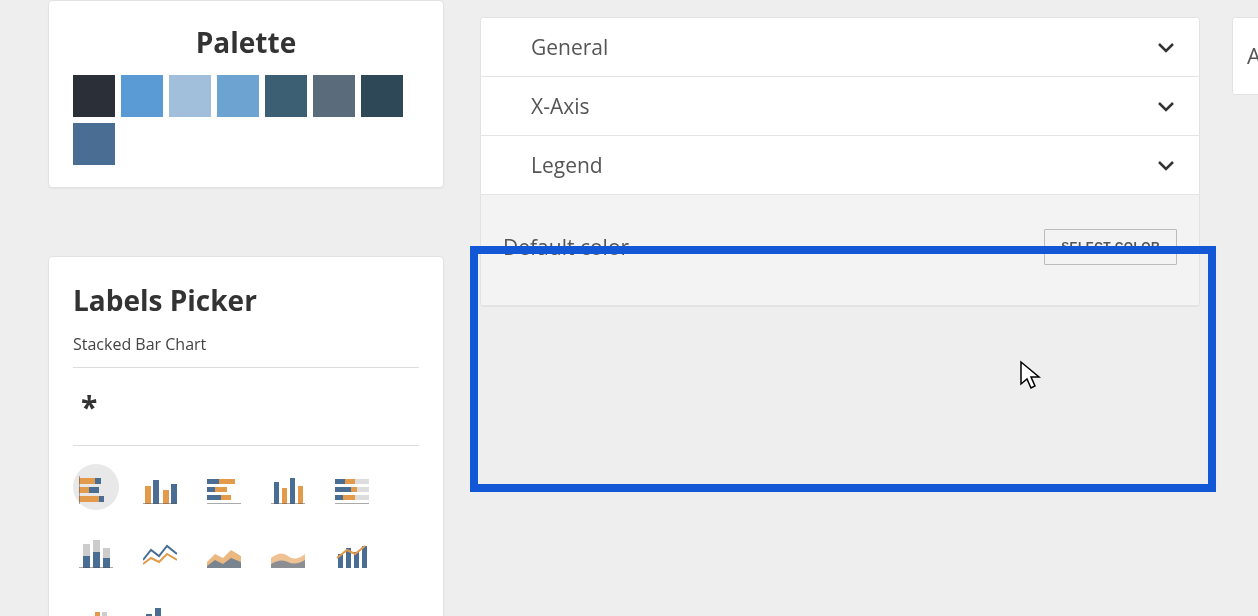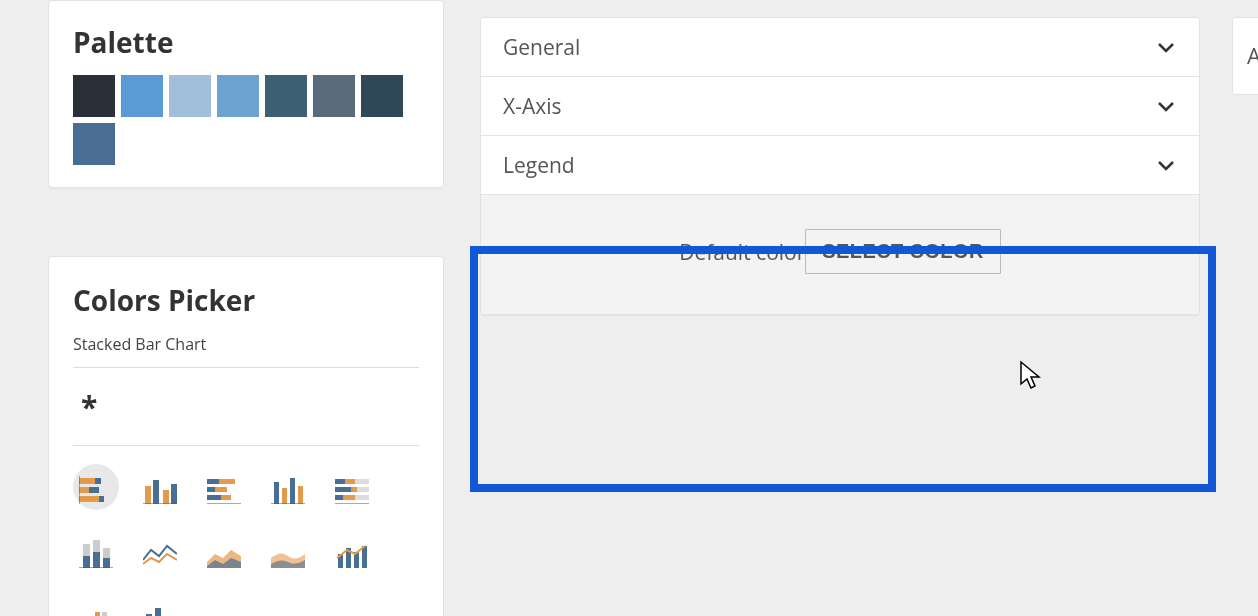--- a/index.html
+++ b/index.html
@@ -24,20 +24,21 @@
     border-radius: 4px;
     box-shadow: 0 1px 2px rgba(0,0,0,0.04);
   }
   
   .palette-panel {
     position: absolute;
     left: 48px;
     top: 0;
     width: 396px;
     padding: 22px 24px 22px 24px;
+    text-align: center;
   }
   .palette-title {
     font-size: 28px;
     font-weight: 700;
     color: #333;
     margin: 0 0 14px 0;
   }
   .swatches {
     display: flex;
     flex-wrap: wrap;
@@ -113,46 +114,47 @@
   }
   .acc-header {
     display: flex;
     align-items: center;
     justify-content: space-between;
     height: 58px;
     padding: 0 22px;
     font-size: 21px;
     color: #555;
     cursor: pointer;
+    margin-left: 28px;
   }
   .chev {
     width: 22px;
     height: 22px;
     display: flex;
     align-items: center;
     justify-content: center;
   }
   .chev svg { stroke:#333; stroke-width:2.5; fill:none; }
   .acc-body {
     background: #f3f3f3;
     padding: 22px 22px 28px 22px;
   }
   .acc-row {
     display: flex;
     align-items: center;
-    justify-content: center;
+    justify-content: space-between;
     padding: 12px 0;
     font-size: 21px;
     color: #555;
   }
   .btn-select-color {
     background: #f3f3f3;
     border: 1px solid #bbb;
     border-radius: 1px;
-    font-size: 20px;
+    font-size: 12px;
     font-weight: 600;
     letter-spacing: 0.4px;
     color: #555;
     padding: 10px 16px;
     cursor: pointer;
   }
   .toggle {
     width: 52px;
     height: 26px;
     border-radius: 26px;
@@ -214,21 +216,21 @@
       <div class="swatch" style="background:#a1bedb"></div>
       <div class="swatch" style="background:#6da3d1"></div>
       <div class="swatch" style="background:#3c5f73"></div>
       <div class="swatch" style="background:#5a6c7c"></div>
       <div class="swatch" style="background:#2f4858"></div>
       <div class="swatch" style="background:#4a6d94"></div>
     </div>
   </div>
 
   <div class="panel chart-picker-panel">
-    <h2 class="chart-picker-title">Colors Picker</h2>
+    <h2 class="chart-picker-title">Labels Picker</h2>
     <div class="chart-picker-subtitle">Stacked Bar Chart</div>
     <hr class="chart-picker-divider">
     <div class="preset-star">*</div>
     <hr class="chart-picker-divider">
     <div class="chart-grid">
 
       <div class="chart-thumb selected">
         <svg width="34" height="28" viewBox="0 0 34 28">
           <rect x="0" y="2" width="16" height="6" fill="#e39a4a"></rect>
             <rect x="16" y="2" width="6" height="6" fill="#4a6d94"></rect>

